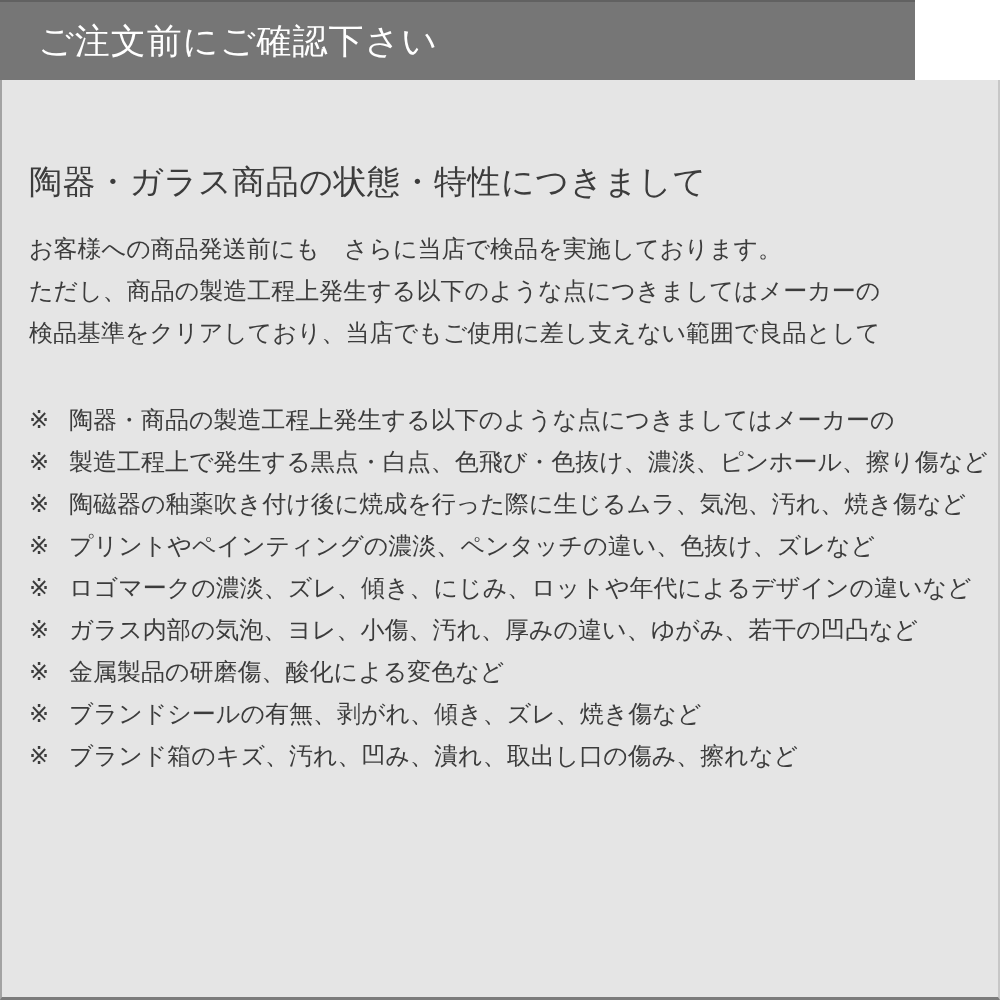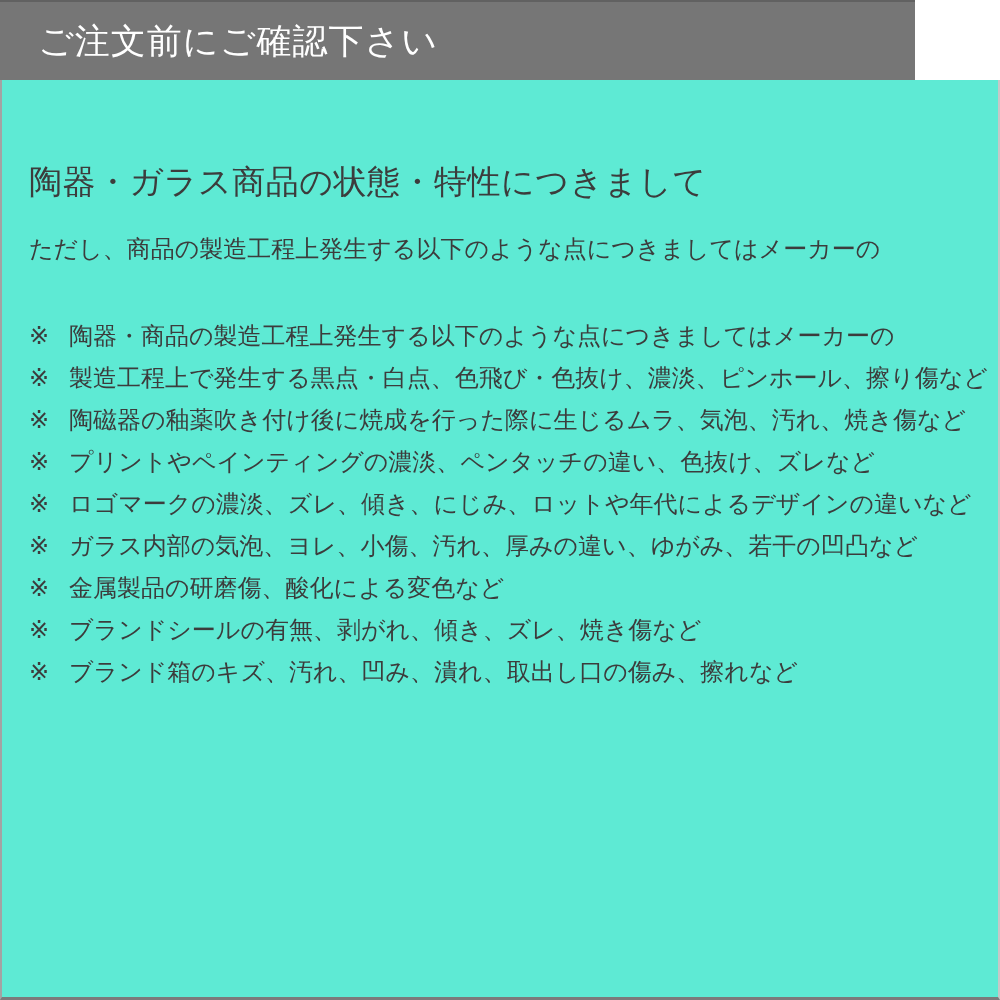--- a/index.html
+++ b/index.html
@@ -26,21 +26,21 @@
     font-size: 35px;
     font-weight: 500;
     letter-spacing: 1px;
     white-space: nowrap;
   }
 
   .content {
     box-sizing: border-box;
     width: 1000px;
     height: 920px;
-    background: #5eead4;
+    background: #e5e5e5;
     border-left: 2px solid #a3a3a3;
     border-right: 2px solid #c7c7c7;
     border-bottom: 3px solid #7b7b7b;
     padding: 0 14px 0 27px;
     overflow: hidden;
   }
 
   .section-heading {
     margin-top: 82px;
     font-size: 33px;
@@ -74,21 +74,23 @@
   <div class="header-bar">
     <span class="header-title">ご注文前にご確認下さい</span>
   </div>
 
   <div class="content">
 
     <div class="section-heading">陶器・ガラス商品の状態・特性につきまして</div>
 
     <div class="intro-paragraph">
 
+        <div class="paragraph-line">お客様への商品発送前にも　さらに当店で検品を実施しております。</div>
         <div class="paragraph-line">ただし、商品の製造工程上発生する以下のような点につきましてはメーカーの</div>
+        <div class="paragraph-line">検品基準をクリアしており、当店でもご使用に差し支えない範囲で良品として</div>
       </div>
 
     <div class="notes-list">
 
     <div class="note-item">
         <span class="note-marker">※</span>
         <span class="note-text">陶器・商品の製造工程上発生する以下のような点につきましてはメーカーの</span>
       </div>
         <div class="note-item">
         <span class="note-marker">※</span>

